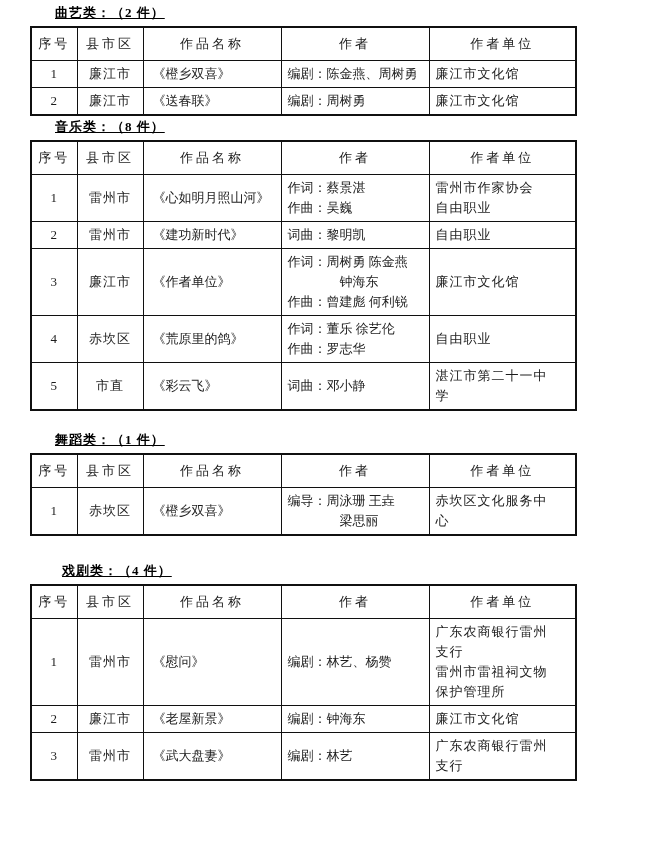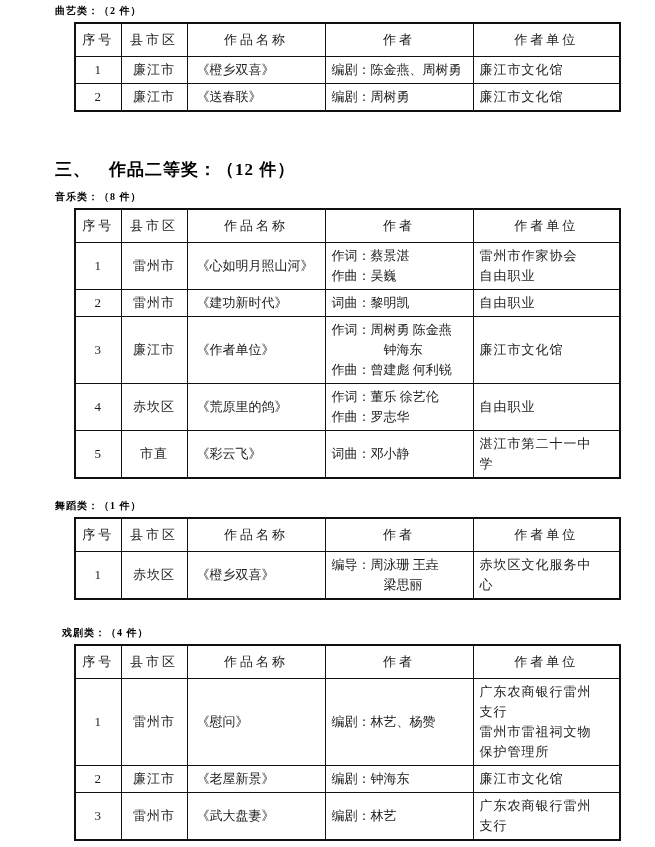--- a/index.html
+++ b/index.html
@@ -7,32 +7,31 @@
   .page {
     position:relative;
     width:655px; height:847px;
     background:#ffffff;
     padding:4px 78px 0 30px;
     font-family:"Liberation Serif","DejaVu Serif",serif;
     color:#1c1c1c;
     overflow:hidden;
   }
   .section-title {
-    font-size:10px; font-weight:700; color:#000;
-    margin:0 0 4px 25px; letter-spacing:1px;
+    font-size:13px; font-weight:700; color:#000;
+    margin:0 0 4px 25px; letter-spacing:1px;text-decoration:underline;
   }
   .main-heading {
     font-size:17px; font-weight:700; color:#000;
     margin:46px 0 9px 25px; letter-spacing:1px;
   }
   table.award-table {
     width:100%; border-collapse:collapse; table-layout:fixed;
     border:2px solid #101010;
     margin-bottom:2px;
-    margin-left:44px;
   }
   .c-no     { width:46px; }
   .c-region { width:66px; }
   .c-title  { width:138px; }
   .c-author { width:148px; }
   .c-unit   { width:auto; }
   th, td {
     border:1px solid #101010;
     font-size:13px; line-height:20px;
     vertical-align:middle;
@@ -81,21 +80,20 @@
       <tr>
         <td class="td-no">2</td>
         <td class="td-region">廉江市</td>
         <td class="td-title">《送春联》</td>
         <td class="td-author">编剧：周树勇</td>
         <td class="td-unit">廉江市文化馆</td>
       </tr>
     </tbody>
   </table>
 
-  <div class="main-heading">三、　作品二等奖：（12 件）</div>
 
   <div class="section-title">音乐类：（8 件）</div>
   <table class="award-table">
     <colgroup>
         <col class="c-no">
         <col class="c-region">
         <col class="c-title">
         <col class="c-author">
         <col class="c-unit">
       </colgroup>

